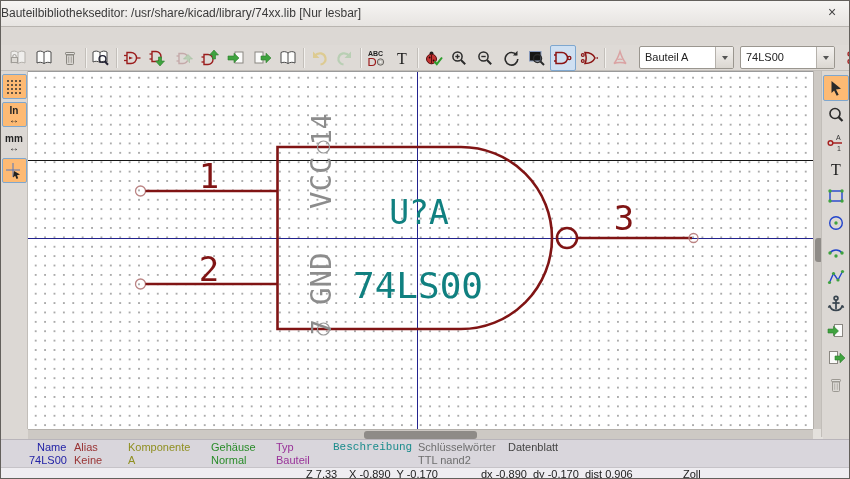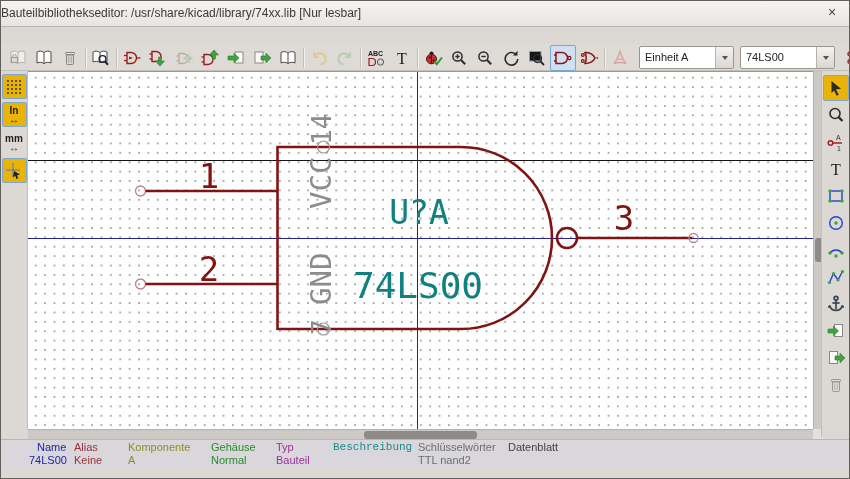--- a/index.html
+++ b/index.html
@@ -38,21 +38,21 @@
   
   .left-toolbar{position:absolute;left:0;top:70px;width:27px;bottom:41px;
     background:#dcd8d4;border-right:1px solid #c2beb9;box-sizing:border-box;
     display:flex;flex-direction:column;align-items:center;padding-top:3px;}
   .right-toolbar{position:absolute;right:0;top:70px;width:28px;bottom:41px;
     background:#dcd8d4;border-left:1px solid #c2beb9;box-sizing:border-box;
     display:flex;flex-direction:column;align-items:center;padding-top:4px;}
   .sbtn{width:24px;height:24px;flex:none;margin-bottom:1px;display:flex;align-items:center;
     justify-content:center;border:1px solid transparent;border-radius:2px;}
   .left-toolbar .sbtn{width:23px;height:23px;margin-bottom:3px;}
-  .sbtn.selected{background:#eab308;border-color:#7ea7cf;}
+  .sbtn.selected{background:#fdba74;border-color:#7ea7cf;}
   .unit-label{font-size:10px;font-weight:bold;color:#222;line-height:9px;text-align:center;}
   
   .canvas{position:absolute;left:27px;top:70px;width:785px;height:358px;
     background-color:#ffffff;
     background-image:radial-gradient(circle,#ababab 0.8px,transparent 1px);
     background-size:9.4px 9.4px;background-position:3px 1px;
     border-top:1px solid #9a9a9a;box-sizing:border-box;}
   .canvas svg{position:absolute;left:0;top:0;}
   .symtext{font-family:"DejaVu Sans Mono",monospace;}
   
@@ -251,21 +251,21 @@
         </svg>
     </span>
     <span class="sep"></span>
     <span class="tbtn">
       <svg width="20" height="20" viewBox="0 0 20 20">
           <path d="M10 3.5c-1.6 5-3.8 9.5-6 12 3-1.2 9-1.2 12 0-2.2-2.5-4.4-7-6-12z" fill="none" stroke="#daa3a3" stroke-width="1.5"></path>
           <path d="M7.5 11.5c1.6-.6 3.4-.6 5 0" stroke="#daa3a3" fill="none" stroke-width="1.3"></path>
         </svg>
     </span>
     <div class="combo">
-      <span class="ctext">Einheit A</span>
+      <span class="ctext">Bauteil A</span>
       <span class="cbtn">
           <span class="arr"></span>
         </span>
     </div>
     <div class="combo">
       <span class="ctext">74LS00</span>
       <span class="cbtn">
           <span class="arr"></span>
         </span>
     </div>
@@ -500,14 +500,20 @@
     <div class="ifield" style="left:417px">
       <div class="lab" style="color: rgb(110, 110, 110);">Schlüsselwörter</div>
       <div class="val" style="color: rgb(110, 110, 110);">TTL nand2</div>
     </div>
     <div class="ifield" style="left:507px">
       <div class="lab" style="color: rgb(68, 68, 68);">Datenblatt</div>
       <div class="val" style="color: rgb(68, 68, 68);"></div>
     </div>
   </div>
 
+  <div class="statusbar">
+    <span style="left:305px">Z 7,33</span>
+    <span style="left:348px">X -0,890  Y -0,170</span>
+    <span style="left:480px">dx -0,890  dy -0,170  dist 0,906</span>
+    <span style="left:682px">Zoll</span>
+  </div>
 
 </div>
 
 </body></html>

